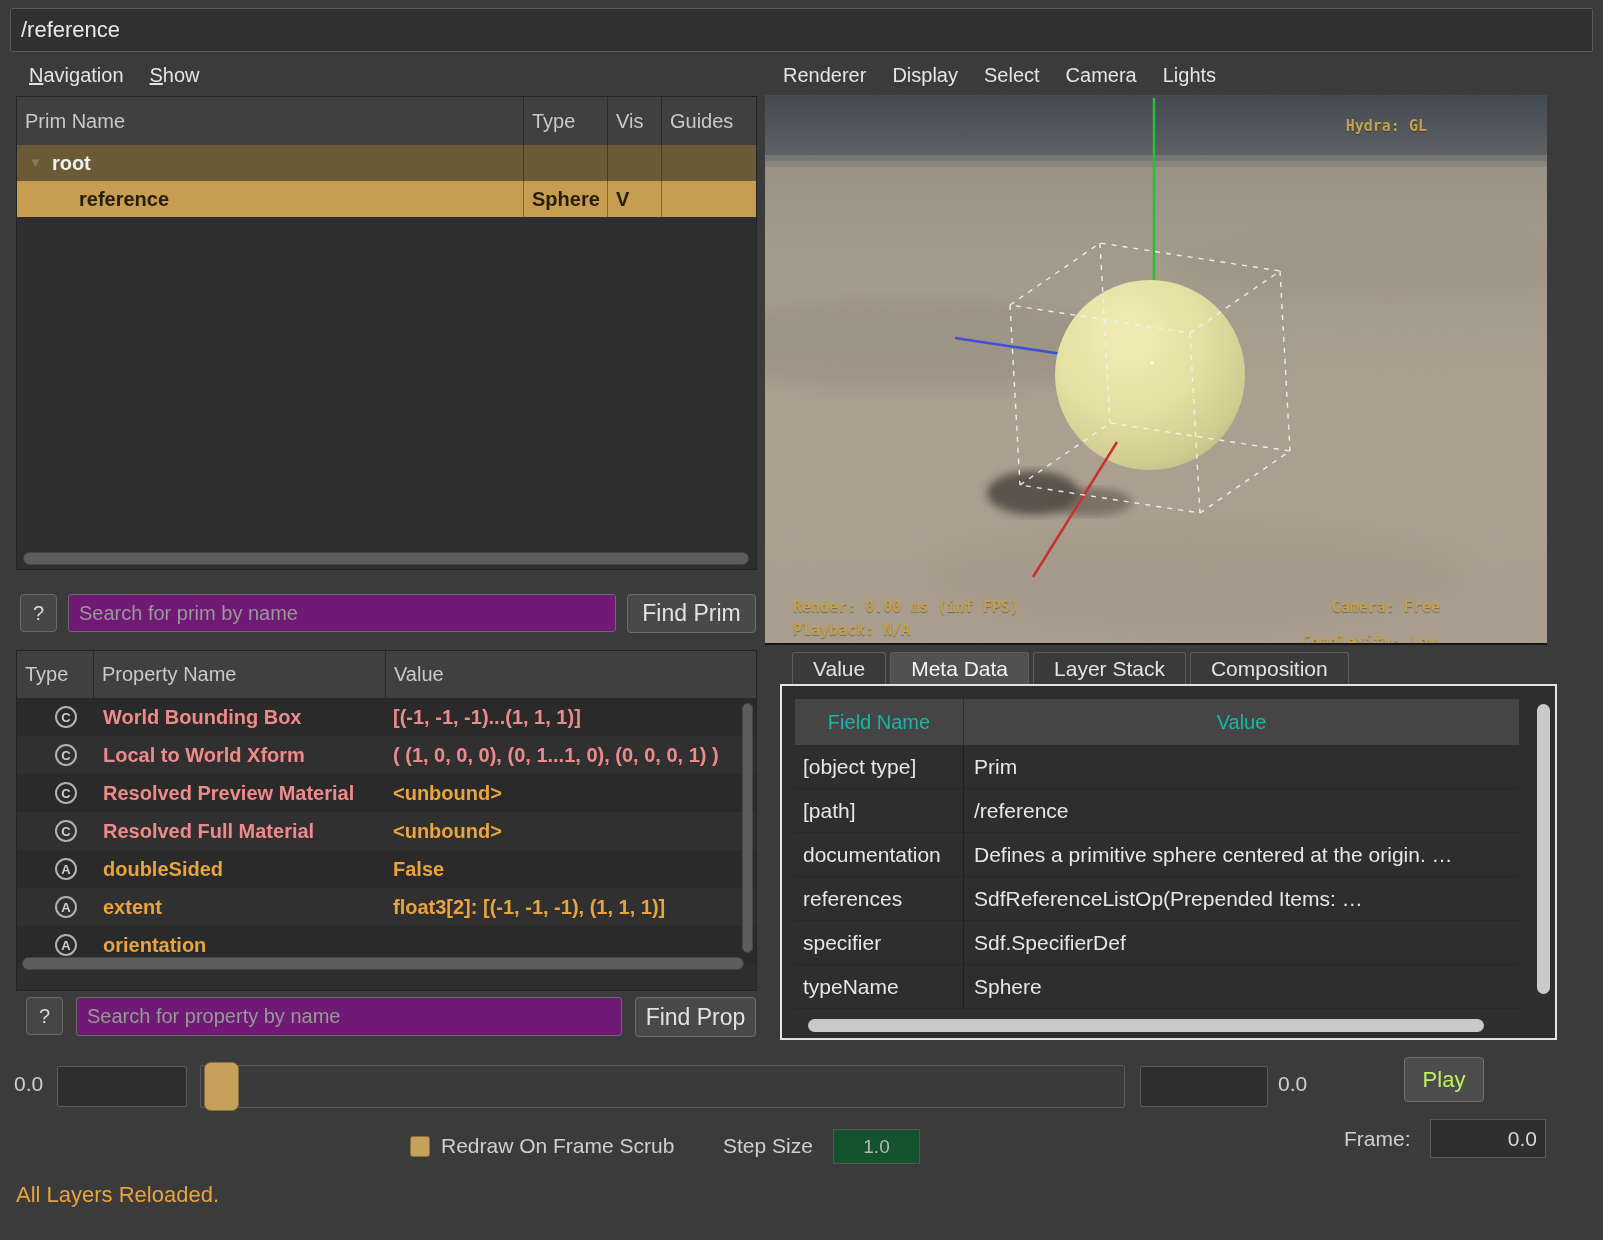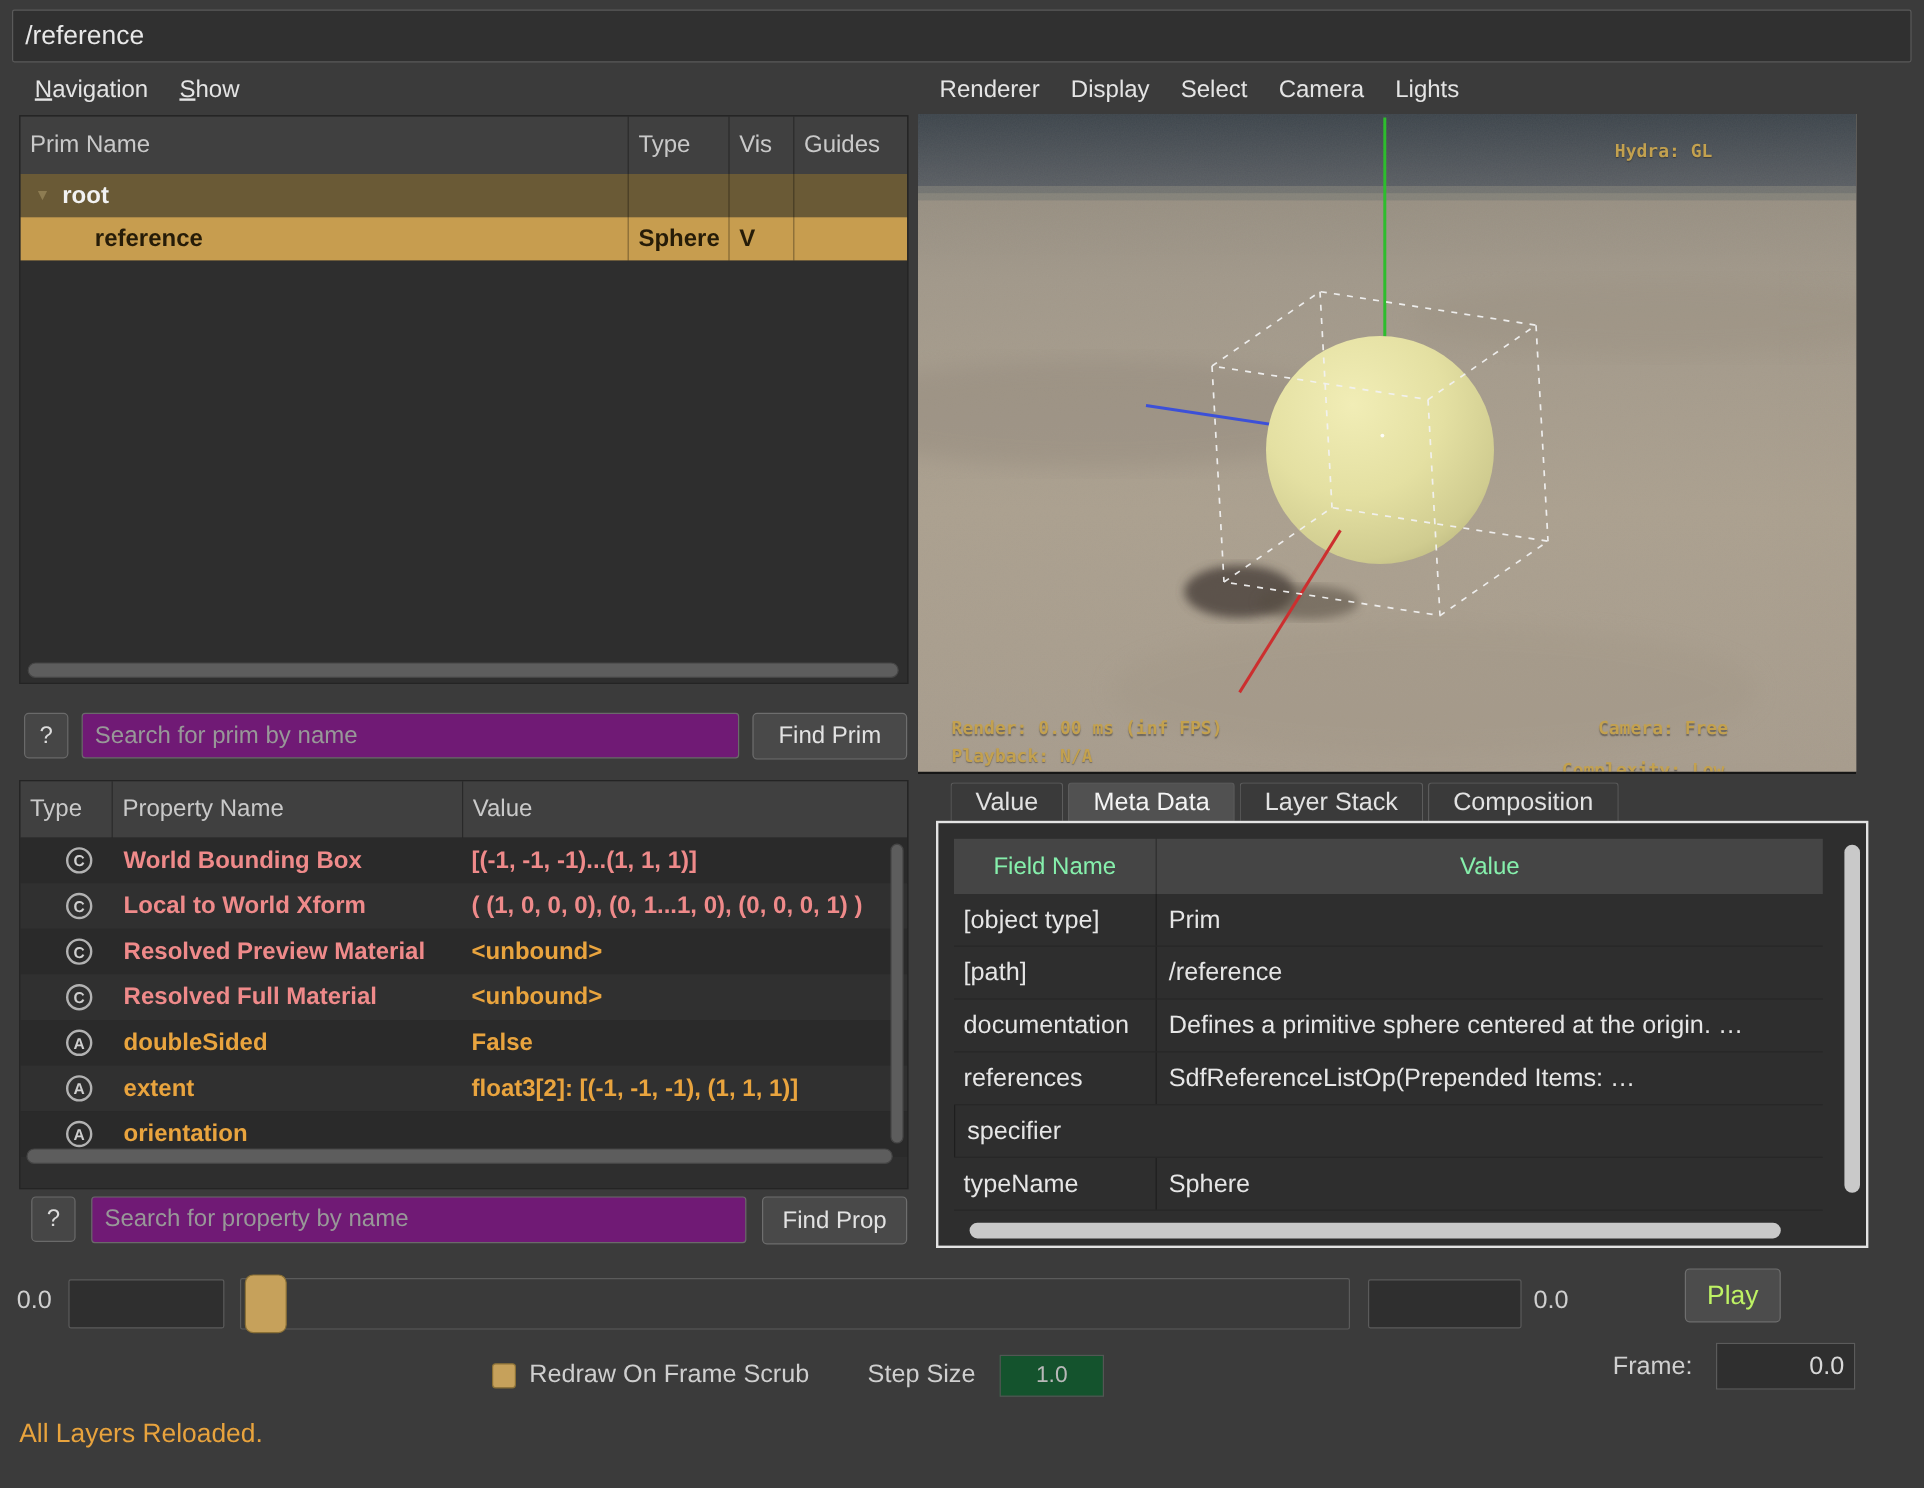--- a/index.html
+++ b/index.html
@@ -35,21 +35,21 @@
   .hscroll-thumb { position:absolute; height:13px; background:#5d5d5d; border:1px solid #454545; border-radius:7px; }
   .vscroll-thumb { position:absolute; width:11px; background:#5d5d5d; border:1px solid #454545; border-radius:6px; }
 
   
   .help-btn { position:absolute; width:37px; height:38px; background:#464646; border:1px solid #6a6a6a;
     border-radius:4px; color:#dcdcdc; font-size:20px; display:flex; align-items:center; justify-content:center; }
   .search-input { position:absolute; background:#701a75; border:1px solid #6a6a6a; border-radius:3px;
     color:#d8d8d8; font-size:20px; padding:0 10px; font-family:"Liberation Sans",sans-serif; }
   .search-input::placeholder { color:#989898; }
   .push-btn { position:absolute; background:#494949; border:1px solid #6e6e6e; border-radius:4px;
-    color:#e2e2e2; font-size:20px; display:flex; align-items:center; justify-content:center; cursor:default;text-align:right; }
+    color:#e2e2e2; font-size:23px; display:flex; align-items:center; justify-content:center; cursor:default;text-align:right; }
 
   
   .viewport { position:absolute; left:765px; top:95px; width:782px; height:550px; background:#8f887d;
     border-bottom:2px solid #161616; overflow:hidden; }
   .hud { position:absolute; font-family:"DejaVu Sans Mono", monospace; font-size:15px; font-weight:bold;
     color:#c3a14f; text-shadow:0 1px 1px rgba(0,0,0,0.35); }
 
   
   .props-panel { position:absolute; left:16px; top:650px; width:741px; height:341px;
     background:#2e2e2e; border:1px solid #242424; overflow:hidden; }
@@ -68,21 +68,21 @@
 
   
   .insp-tabs { position:absolute; left:792px; top:652px; display:flex; gap:4px; }
   .tab { background:#3a3a3a; border:1px solid #5c5c5c; border-bottom:none; border-radius:3px 3px 0 0;
     color:#e2e2e2; font-size:21px; padding:4px 20px 6px 20px; cursor:default; }
   .tab.active { background:#515151; color:#f4f4f4; }
   .insp-panel { position:absolute; left:780px; top:684px; width:777px; height:356px;
     background:#2e2e2e; border:2px solid #e3e3e3; overflow:hidden; }
   .meta-table { position:absolute; left:13px; top:13px; width:724px; }
   .meta-header { display:grid; grid-template-columns:168px 1fr; height:46px; background:#454545;
-    color:#86efac; font-size:20px; align-items:center; }
+    color:#14b8a6; font-size:20px; align-items:center; }
   .meta-header > div { text-align:center; }
   .meta-header > div + div { border-left:1px solid rgba(0,0,0,0.35); height:100%; display:flex; align-items:center; justify-content:center; }
   .meta-row { display:grid; grid-template-columns:168px 1fr; height:44px; align-items:center;
     font-size:21px; color:#e6e6e6; border-bottom:1px solid #272727; }
   .meta-row > div:first-child { padding-left:8px; }
   .meta-row > div:last-child { padding-left:10px; border-left:1px solid rgba(0,0,0,0.35); height:100%; display:flex; align-items:center; white-space:nowrap; overflow:hidden; }
   .light-vthumb { position:absolute; width:13px; background:#c9c9c9; border-radius:7px; }
   .light-hthumb { position:absolute; height:13px; background:#c9c9c9; border-radius:7px; }
 
   
@@ -316,20 +316,21 @@
       <div class="meta-row">
         <div>documentation</div>
         <div>Defines a primitive sphere centered at the origin. …</div>
       </div>
       <div class="meta-row">
         <div>references</div>
         <div>SdfReferenceListOp(Prepended Items: …</div>
       </div>
       <div class="meta-row">
         <div>specifier</div>
+        <div>Sdf.SpecifierDef</div>
       </div>
       <div class="meta-row">
         <div>typeName</div>
         <div>Sphere</div>
       </div>
     </div>
     <div class="light-vthumb" style="right:5px; top:18px; height:290px;"></div>
     <div class="light-hthumb" style="left:26px; bottom:6px; width:676px;"></div>
   </div>
 

